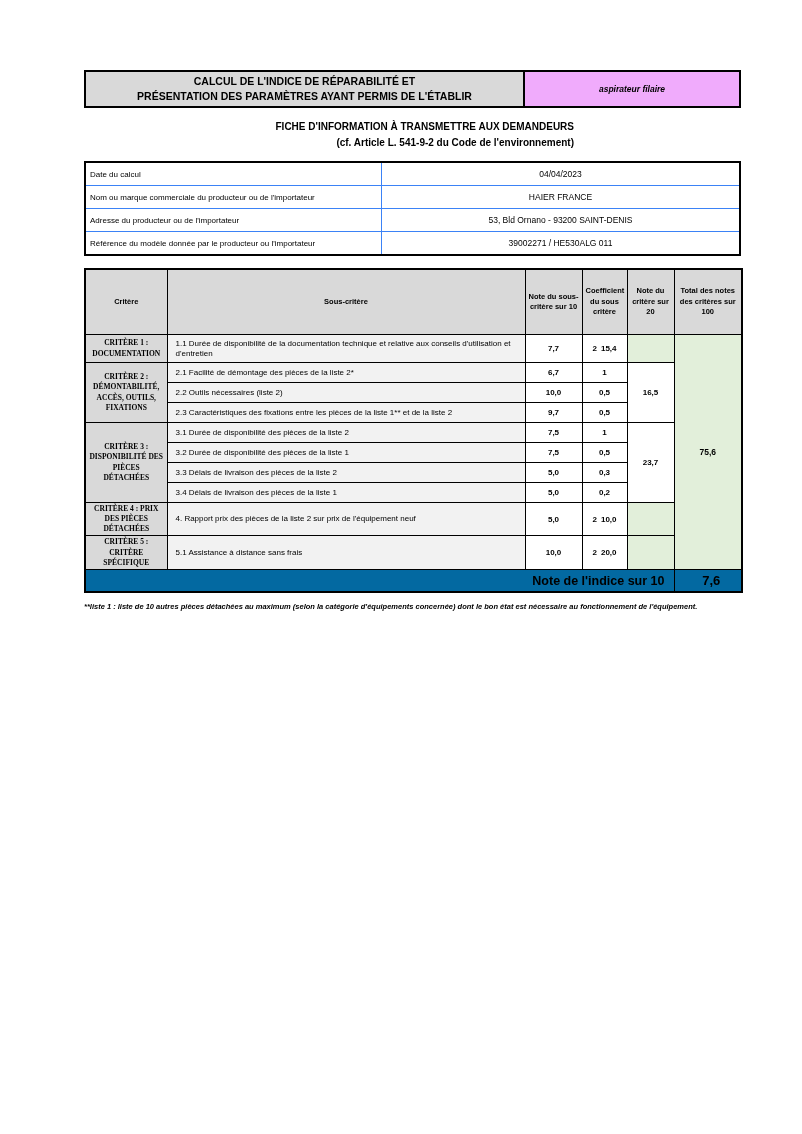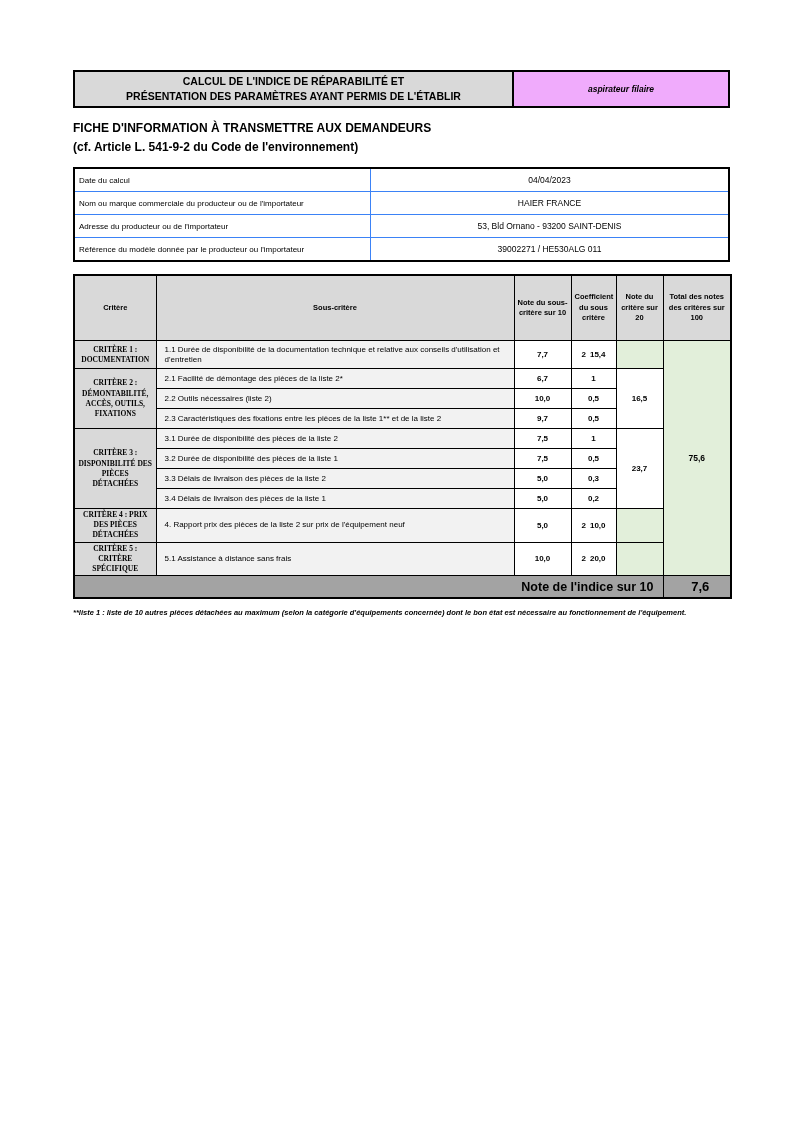--- a/index.html
+++ b/index.html
@@ -3,36 +3,36 @@
 <meta charset="utf-8">
 <style>
   html, body { margin: 0; padding: 0; }
   body { background: #ffffff; }
   .page {
     width: 802px; height: 1134px; position: relative;
     background: #ffffff; color: #000;
     font-family: "Liberation Sans", sans-serif;
     overflow: hidden;
   }
-  .content { position: absolute; left: 73px; top: 70px; width: 657px; }
+  .content { position: absolute; left: 84px; top: 70px; width: 657px; }
 
   
   .header-band { display: flex; border: 2px solid #000; height: 34px; }
   .title-box {
     width: 437px; background: #d9d9d9; border-right: 2px solid #000;
     display: flex; flex-direction: column; justify-content: center;
     text-align: center; font-weight: bold; font-size: 10.5px; line-height: 1.4;
   }
   .product-box {
     flex: 1; display: flex; align-items: center; justify-content: center;
     font-weight: bold; font-style: italic; font-size: 8.5px; background: #f0abfc;
   }
   .subtitle-block {
-    width: 490px; margin-top: 11px; text-align: left;
-    font-weight: bold; font-size: 12px; line-height: 1.55;
+    width: 490px; margin-top: 11px; text-align: right;
+    font-weight: bold; font-size: 10px; line-height: 1.55;
   }
 
   
   .info-table { width: 100%; border-collapse: collapse; margin-top: 11px; border: 2px solid #000; }
   .info-table td { border: 1px solid #3b82f6; height: 20px; padding: 1px 4px; }
   .info-label { width: 287px; font-size: 8px; }
   .info-value { text-align: center; font-weight: normal; font-size: 8.5px; }
 
   
   .criteria-table {
@@ -49,21 +49,21 @@
   td.num  { font-size: 8px; font-weight: bold; text-align: center; background: #fff; }
   td.pale { background: #e2efda; }
   td.note20 { font-size: 8px; font-weight: bold; text-align: center; background: #fff; }
   td.total { background: #e2efda; font-size: 8.5px; font-weight: bold; text-align: center; }
   .coef-wrap { display: flex; justify-content: center; gap: 4px; }
 
   tr.r-std  { height: 20px; }
   tr.r-tall { height: 28px; }
   tr.r-four { height: 27px; margin-top: 32px; }
   tr.final-row { height: 23px; }
-  tr.final-row td { background: #a3a3a3; padding-left: 10px; }
+  tr.final-row td { background: #0369a1; padding-left: 10px; }
   td.final-label { text-align: right; font-weight: bold; font-size: 12.5px; padding-right: 9px; }
   td.final-value { text-align: center; font-weight: bold; font-size: 13px; }
 
   .footnotes { margin-top: 7px; font-size: 7.5px; font-style: italic; font-weight: bold; line-height: 1.75; }
 </style>
 </head>
 <body>
 
 <div class="page">
   <div class="content">

